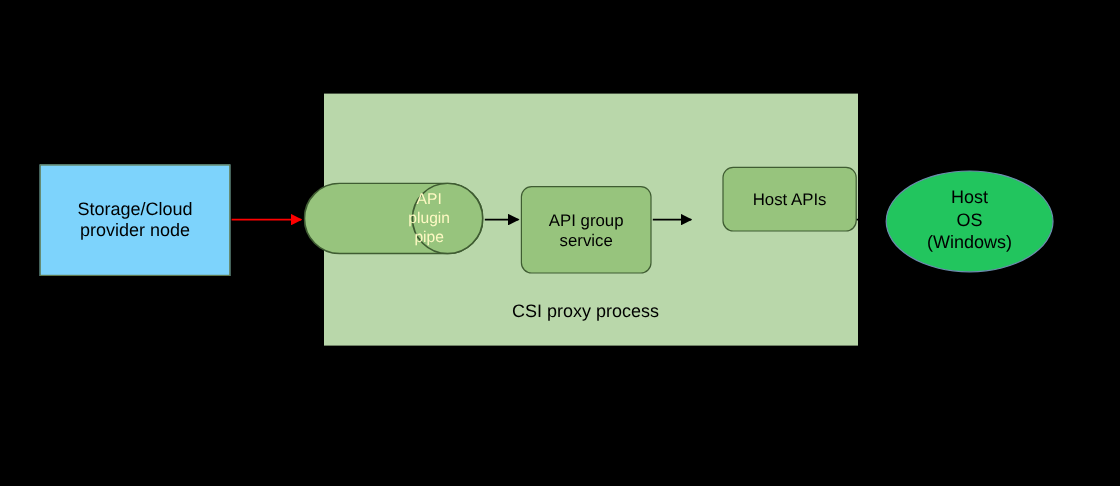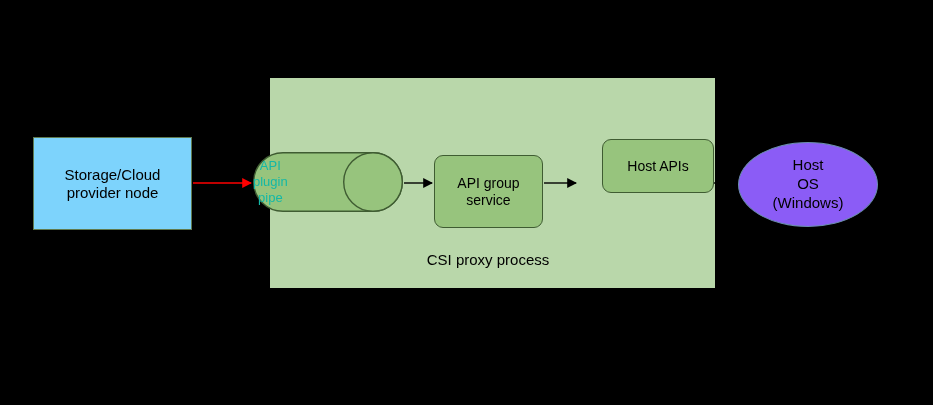--- a/index.html
+++ b/index.html
@@ -69,25 +69,25 @@
   }
   #api-group-pipe svg { display: block; }
   #api-group-pipe-label {
     position: absolute;
     left: 253px;
     top: 152px;
     width: 122px;
     height: 60px;
     display: flex;
     align-items: center;
-    justify-content: flex-start;
+    justify-content: flex-end;
     text-align: center;
     font-size: 13px;
     line-height: 1.25;
-    color: #14b8a6;
+    color: #fef9c3;
   }
 
   
   .proc-box {
     background: #97c47d;
     border: 1px solid #3f5c32;
     border-radius: 9px;
     font-size: 14px;
     padding: 0 5px;
   }
@@ -104,21 +104,21 @@
     height: 54px;
     margin-left: 24px;
   }
 
   
   #host-os {
     left: 738px;
     top: 142px;
     width: 140px;
     height: 85px;
-    background: #8b5cf6;
+    background: #22c55e;
     border: 1px solid #6b8cae;
     border-radius: 50%;
     font-size: 15px;
     line-height: 1.25;
   }
 
   
   .connector {
     position: absolute;
     left: 0;

